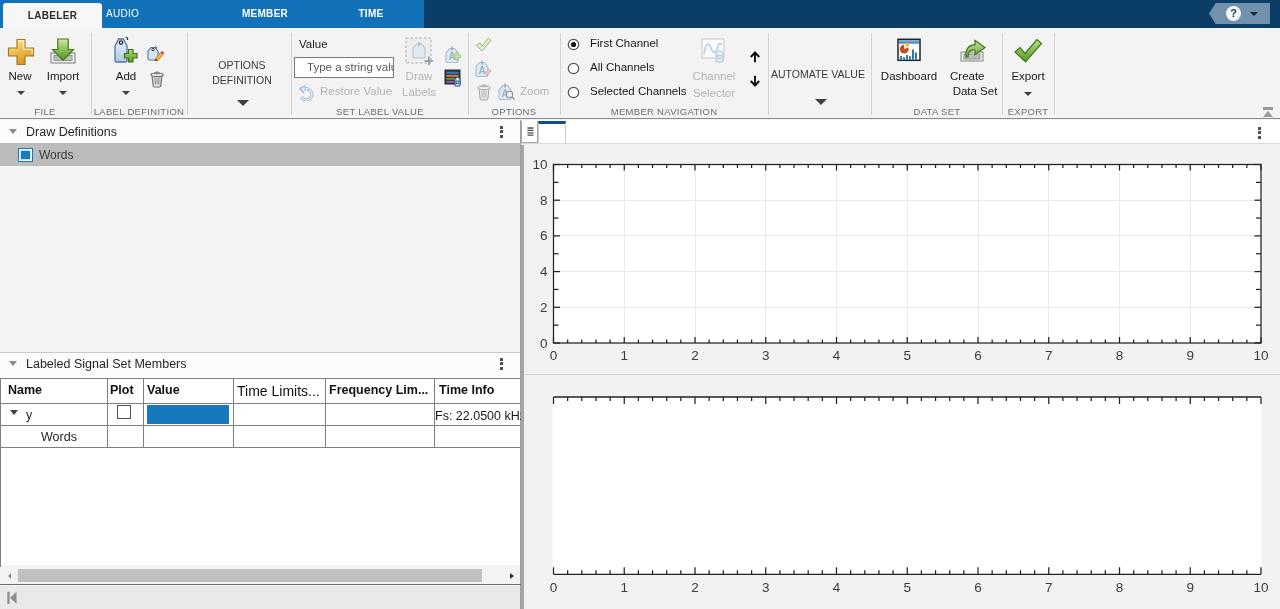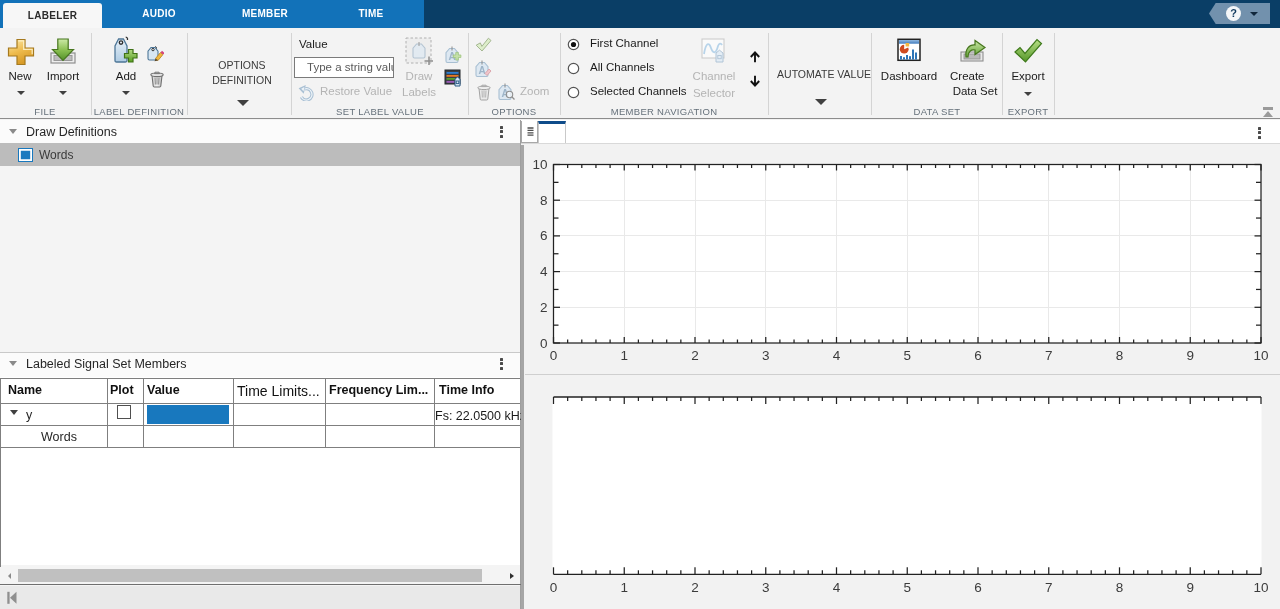--- a/index.html
+++ b/index.html
@@ -9,21 +9,21 @@
 .darr{position:absolute;width:0;height:0;border-left:4.5px solid transparent;border-right:4.5px solid transparent;border-top:4.5px solid #404040;}
 .sep{position:absolute;top:33px;width:1px;height:82px;background:#d4d4d4;}
 .kebab{position:absolute;width:3px;}
 .kebab span{display:block;width:2.6px;height:2.6px;background:#4a4a4a;margin-bottom:1.9px;border-radius:0.5px;}
 </style></head>
 <body>
 <div class="abs" style="left:0;top:0;width:1280px;height:28px;background:#0a3e66;"></div>
 <div class="abs" style="left:0;top:0;width:424px;height:28px;background:#1272b9;"></div>
 <div class="abs" style="left:3px;top:3px;width:99px;height:25px;background:#f7f7f7;border-radius:3px 3px 0 0;"></div>
 <div class="abs" style="left:3px;top:3px;width:99px;height:25px;line-height:25px;text-align:center;color:#2b2b2b;font-size:10px;font-weight:bold;letter-spacing:0.3px;">LABELER</div>
-<div class="abs" style="left:106px;top:0;width:106px;height:28px;line-height:28px;text-align:center;color:#ffffff;font-size:10px;font-weight:bold;letter-spacing:0.3px;">AUDIO</div>
+<div class="abs" style="left:106px;top:0;width:106px;height:28px;line-height:28px;text-align:left;color:#ffffff;font-size:10px;font-weight:normal;letter-spacing:0.3px;">AUDIO</div>
 <div class="abs" style="left:212px;top:0;width:106px;height:28px;line-height:28px;text-align:center;color:#ffffff;font-size:10px;font-weight:bold;letter-spacing:0.3px;">MEMBER</div>
 <div class="abs" style="left:318px;top:0;width:106px;height:40px;line-height:28px;text-align:center;color:#ffffff;font-size:10px;font-weight:bold;letter-spacing:0.3px;">TIME</div>
 <div class="abs" style="left:1209px;top:3px;width:61px;height:21px;background:#7291ad;clip-path:polygon(0 50%,11% 0,100% 0,100% 100%,11% 100%);"></div>
 <div class="abs" style="left:1226px;top:6px;width:15px;height:15px;background:#f4f6f8;border-radius:50%;color:#123a5e;font-size:11px;font-weight:bold;text-align:center;line-height:15px;">?</div>
 <div class="abs" style="left:1250px;top:12px;width:0;height:0;border-left:4.5px solid transparent;border-right:4.5px solid transparent;border-top:4.5px solid #10273c;"></div>
 <div class="abs" style="left:0;top:28px;width:1280px;height:91px;background:#f3f3f3;border-bottom:1.5px solid #8c8c8c;"></div>
 <div class="sep" style="left:91px;"></div>
 <div class="sep" style="left:187px;"></div>
 <div class="sep" style="left:290.5px;"></div>
 <div class="sep" style="left:468px;"></div>
@@ -183,21 +183,21 @@
 <rect x="16.8" y="17.5" width="3.4" height="3.2" fill="none" stroke="#b0c4d6" stroke-width="0.9"></rect>
   </svg>
 <div class="lbl gray" style="left:688px;top:70px;width:52px;text-align:center;">Channel</div>
 <div class="lbl gray" style="left:688px;top:87px;width:52px;text-align:center;">Selector</div>
 <svg width="12" height="12" viewBox="0 0 12 12" style="position:absolute;left:749px;top:50.5px;">
     <path d="M6,11.3 V1.8 M1.8,6 L6,1.5 10.2,6" fill="none" stroke="#111" stroke-width="1.9"></path>
   </svg>
 <svg width="12" height="12" viewBox="0 0 12 12" style="position:absolute;left:749px;top:75px;">
     <path d="M6,0.7 V10.2 M1.8,6 L6,10.5 10.2,6" fill="none" stroke="#111" stroke-width="1.9"></path>
   </svg>
-<div class="lbl" style="left:771px;top:68px;width:100px;text-align:right;color:#3a3a3a;font-size:10.5px;">AUTOMATE VALUE</div>
+<div class="lbl" style="left:771px;top:68px;width:100px;text-align:left;color:#3a3a3a;font-size:10.5px;">AUTOMATE VALUE</div>
 <div class="darr" style="left:815px;top:99px;border-left-width:6px;border-right-width:6px;border-top-width:6px;"></div>
 <svg width="25" height="25" viewBox="0 0 25 25" style="position:absolute;left:897px;top:38px;">
     <rect x="1" y="1.3" width="22" height="21" fill="#ffffff" stroke="#222" stroke-width="1.5"></rect>
 <rect x="2" y="2.2" width="20" height="3.6" fill="#5b8fc9"></rect>
 <rect x="2" y="2.2" width="20" height="1.3" fill="#8ab3de"></rect>
 <circle cx="7.2" cy="11.2" r="4.4" fill="#cf4a1e"></circle>
 <path d="M7.2,11.2 L7.2,5.9 A5.3,5.3 0 0 1 12.2,9.1 Z" fill="#ffffff"></path>
 <rect x="8.6" y="5" width="3.6" height="3.6" rx="0.6" fill="#f4b63f"></rect>
 <rect x="3" y="18" width="2" height="3.6" fill="#2e75b6"></rect>
 <rect x="6" y="19.2" width="2" height="2.4" fill="#2e75b6"></rect>

